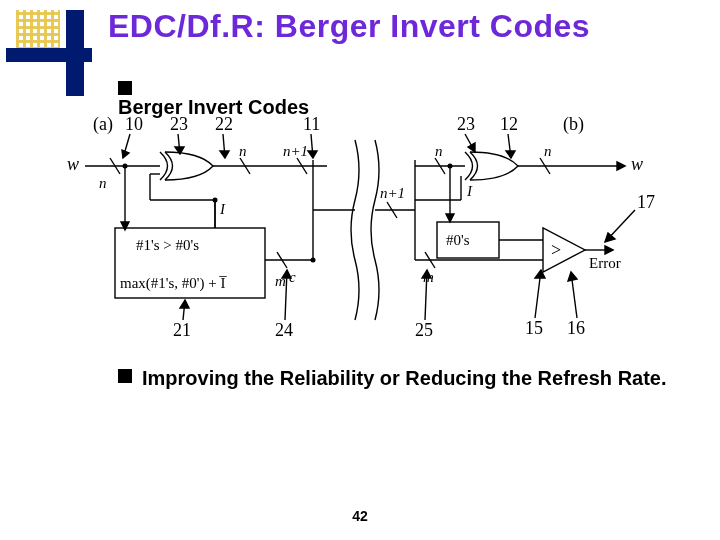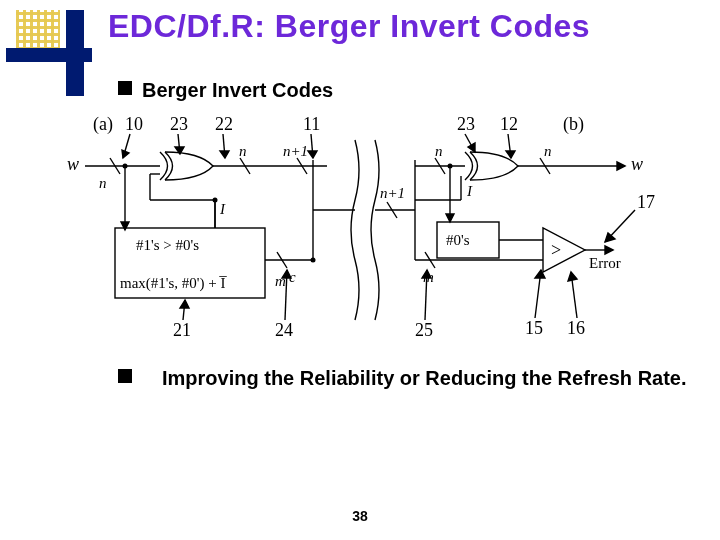--- a/index.html
+++ b/index.html
@@ -63,21 +63,20 @@
     font-size: 20px;
     font-weight: bold;
     color: #000;
     display: flex;
     align-items: center;
   }
   .bullet-row.second {
     left: 118px;
     right: 20px;
     font-size: 20px;
-    gap: 20px;
   }
   .bullet-square {
     width: 14px;
     height: 14px;
     background: #000;
     margin-right: 10px;
     flex: 0 0 14px;
     margin-top: 3px;
     align-self: flex-start;
   }
@@ -117,21 +116,21 @@
 <body>
 
 <div class="logo">
   <div class="logo-grid"></div>
 </div>
 <div class="logo-bar-h"></div>
 <div class="logo-bar-v"></div>
 
 <div class="title">EDC/Df.R: Berger Invert Codes</div>
 
-<div class="bullet-row" style="top:78px;">
+<div class="bullet-row" style="top:78px;flex-direction:column;">
   <div class="bullet-square"></div>
   <div class="bullet-text">Berger Invert Codes</div>
 </div>
 
 <svg class="diagram" viewBox="0 0 600 240">
 
   <text x="28" y="20">(a)</text>
 
   <text x="60" y="20">10</text>
   <text x="105" y="20">23</text>
@@ -280,13 +279,13 @@
   <line x1="512" y1="208" x2="506" y2="162"></line>
   <polygon points="506,162 503,171 512,169" class="filled"></polygon>
   <text x="502" y="224">16</text>
 </svg>
 
 <div class="bullet-row second" style="top:366px;">
   <div class="bullet-square"></div>
   <div class="bullet-text">Improving the Reliability or Reducing the Refresh Rate.</div>
 </div>
 
-<div class="pagenum">38</div>
+<div class="pagenum">42</div>
 
 </body></html>

